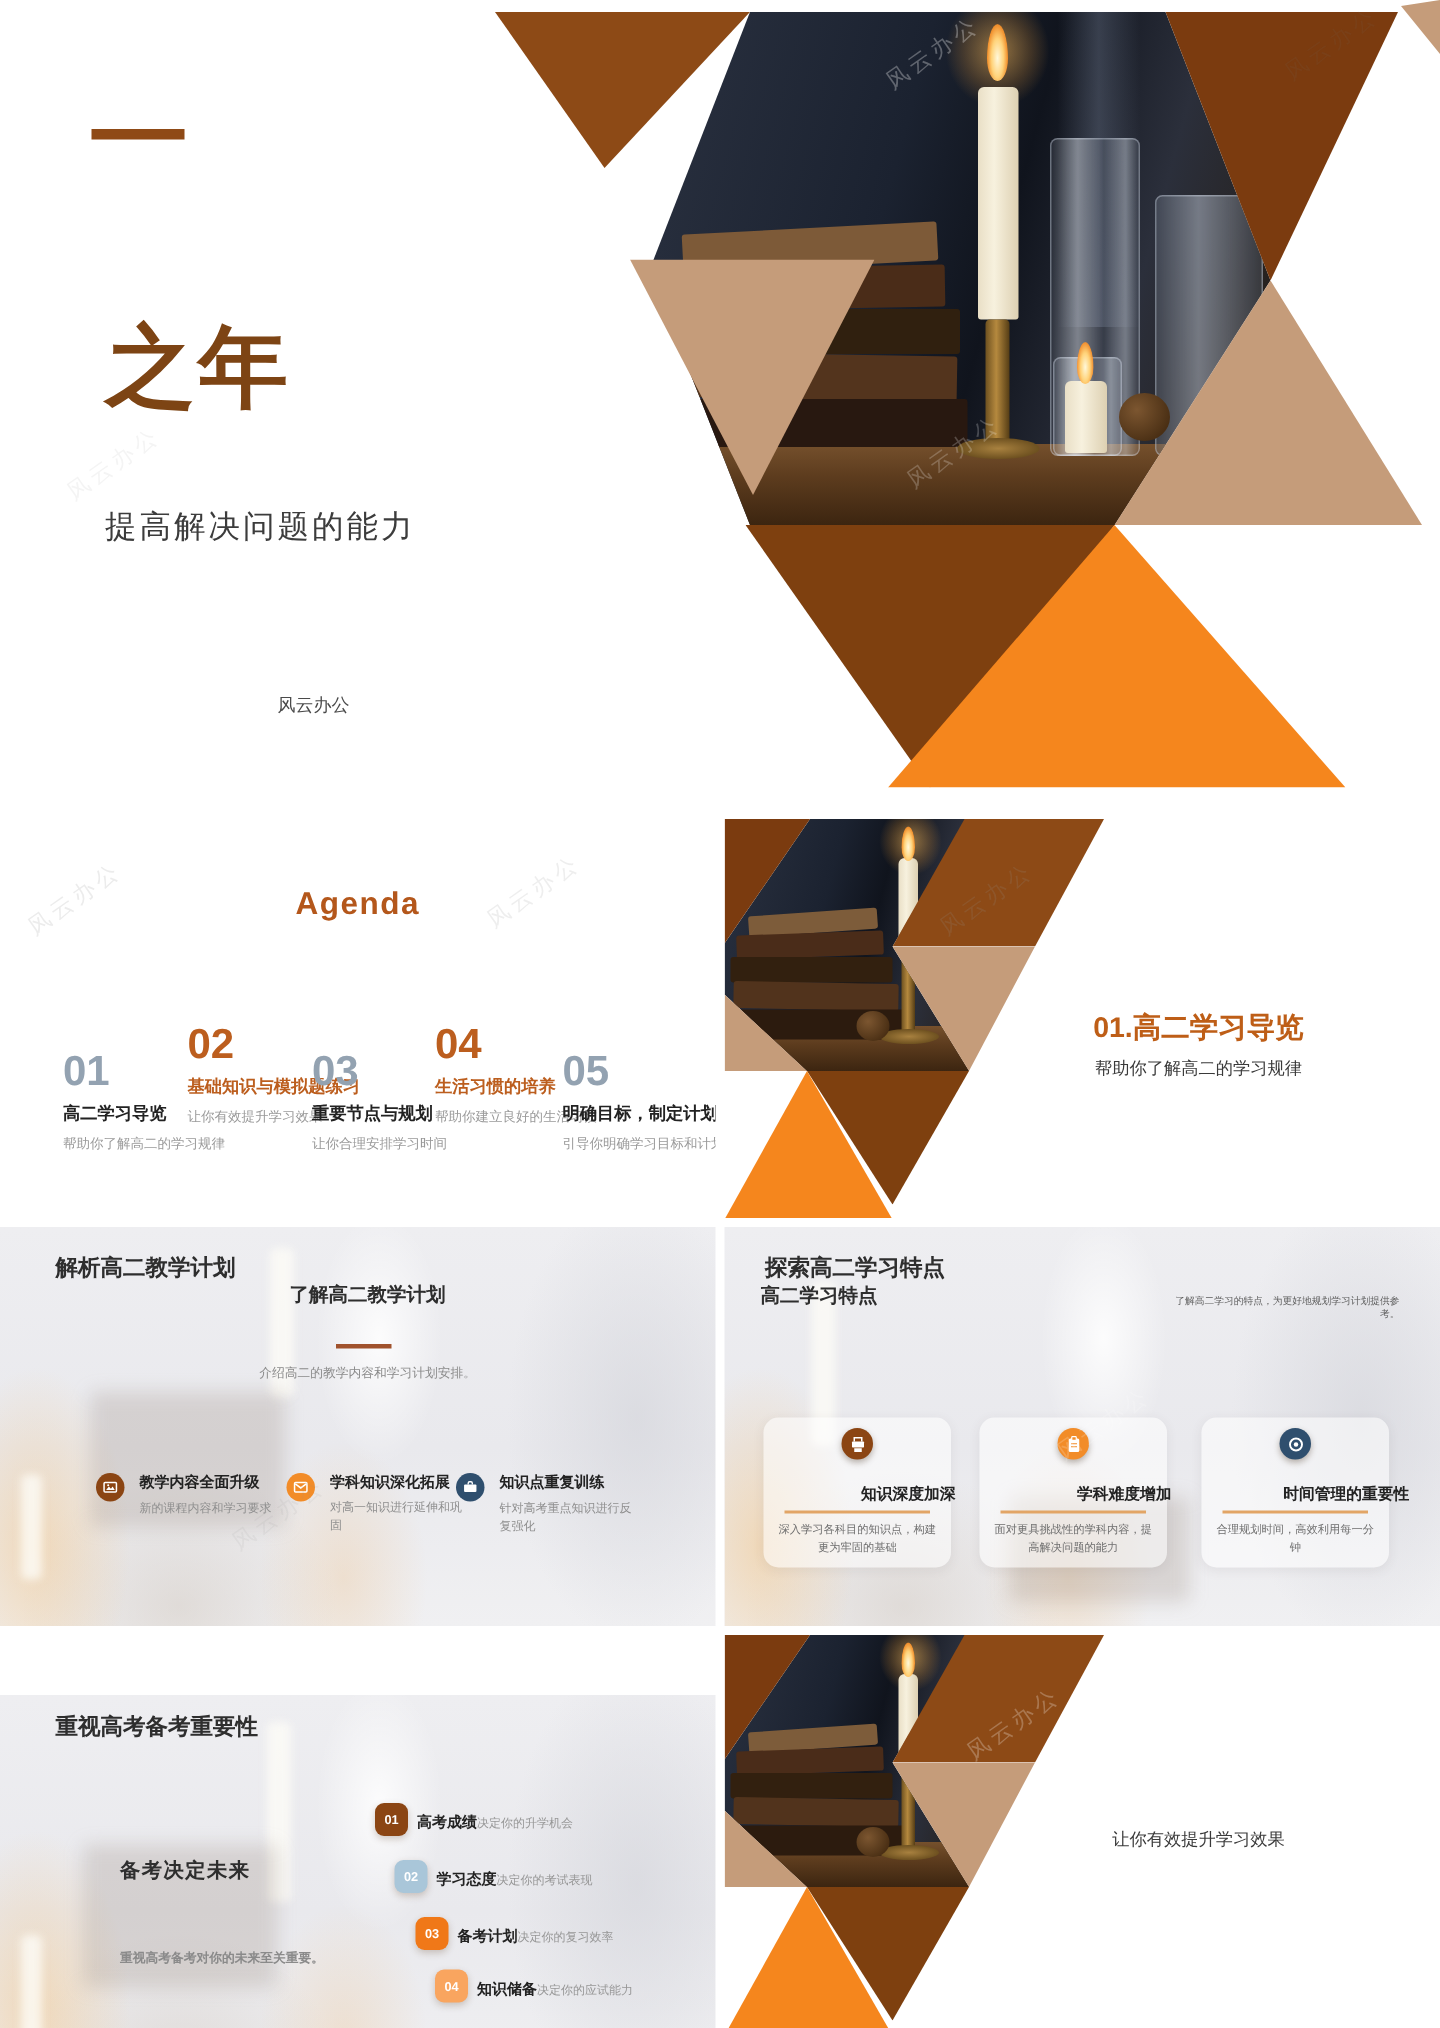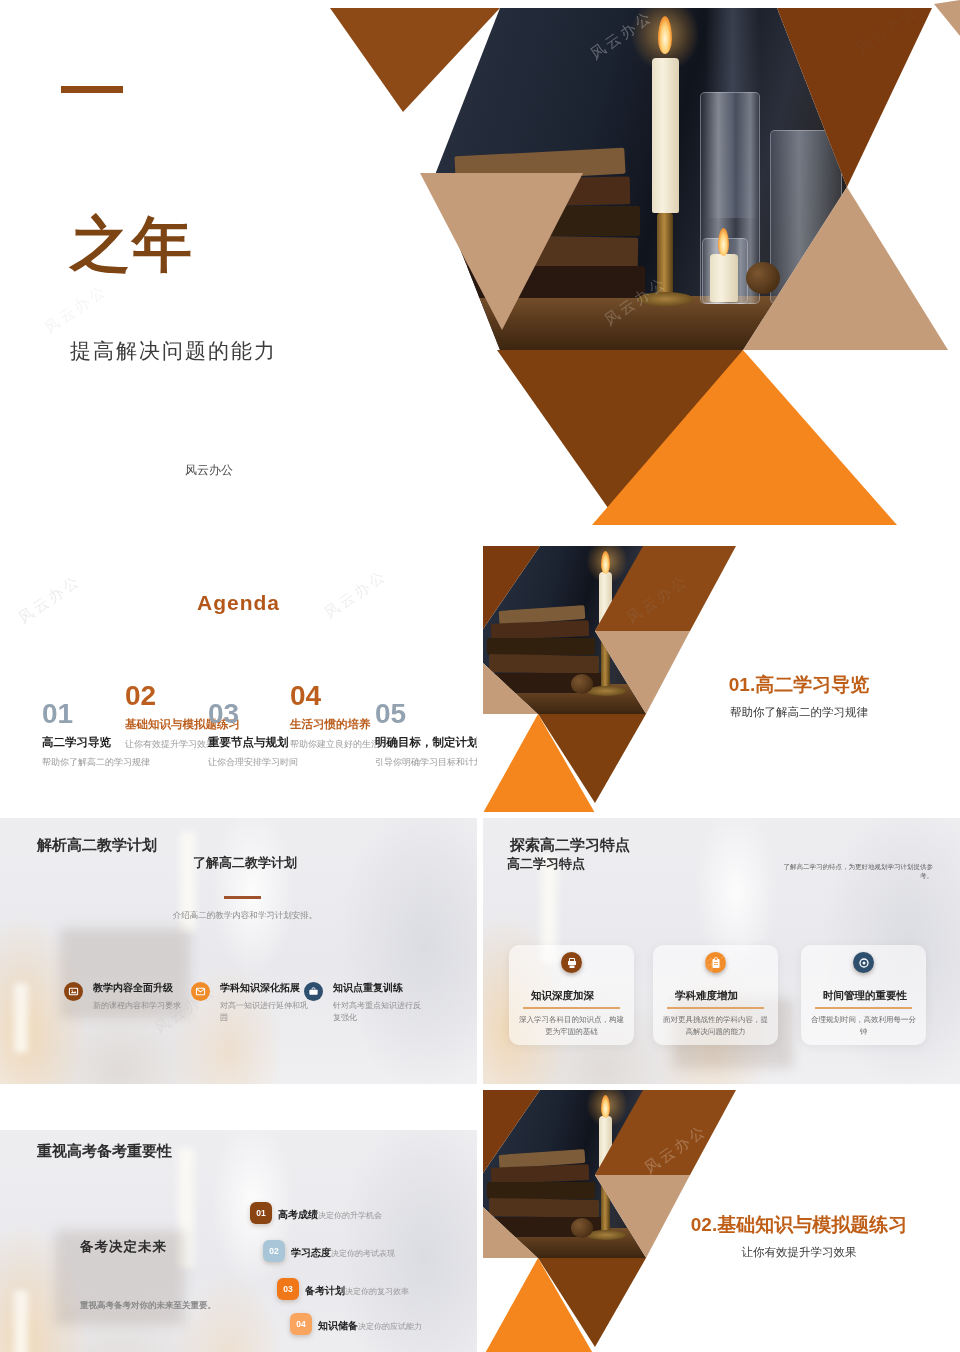--- a/index.html
+++ b/index.html
@@ -72,21 +72,21 @@
   
   .features{left:483px;top:818px;width:477px;height:266px;}
   .feat-title{position:absolute;left:27px;top:18px;font-size:15px;font-weight:800;color:#2e2e2e;}
   .feat-sub{position:absolute;left:24px;top:37px;font-size:13px;font-weight:800;color:#2e2e2e;}
   .feat-note{position:absolute;left:290px;top:45px;width:160px;font-size:6.5px;color:#5d5d5d;text-align:right;}
   .card{position:absolute;top:127px;width:125px;height:100px;background:rgba(255,255,255,.55);border-radius:10px;
         box-shadow:0 2px 8px rgba(80,70,60,.08);}
   .card-circle{position:absolute;left:52px;top:7px;width:21px;height:21px;border-radius:50%;
         display:flex;align-items:center;justify-content:center;box-shadow:0 2px 4px rgba(60,40,20,.35);}
   .card-circle svg{width:12px;height:12px;}
-  .card-title{position:absolute;left:0;top:44px;width:100%;font-size:10.5px;font-weight:700;color:#222;padding-left:22px;}
+  .card-title{position:absolute;left:12px;top:44px;width:100%;text-align:center;font-size:10.5px;font-weight:700;color:#222;padding-left:22px;}
   .card-line{position:absolute;left:14px;right:14px;top:62px;height:1.5px;}
   .card-desc{position:absolute;left:9px;right:9px;top:69px;text-align:center;font-size:7.5px;line-height:1.55;color:#6f6f6f;}
   
   .exam{left:0;top:1090px;width:477px;height:262px;margin-top:40px;}
   .exam-title{position:absolute;left:37px;top:12px;font-size:15px;font-weight:800;color:#2e2e2e;}
   .exam-heading{position:absolute;left:80px;top:108px;font-size:13.5px;font-weight:800;color:#2e2e2e;letter-spacing:1px;}
   .exam-desc{position:absolute;left:80px;top:170px;font-size:8.5px;color:#8a8a8a;font-weight:bold;}
   .ex-item{position:absolute;height:22px;}
   .ex-badge{position:absolute;left:0;top:0;width:22px;height:22px;border-radius:6px;display:flex;align-items:center;justify-content:center;
             font-size:8.5px;font-weight:700;color:#fff;box-shadow:0 2px 5px rgba(90,60,30,.25);}
@@ -343,21 +343,20 @@
       <div class="ph-el ph-glass" style="left:138px;top:36px;width:24px;height:48px;"></div>
       <div class="ph-el" style="left:88px;top:128px;width:22px;height:20px;border-radius:50%;background:radial-gradient(circle at 35% 35%,#7c5630,#4a2f14 75%);"></div>
     </div>
     <div class="tri" style="clip-path: polygon(160px 0px, 253px 0px, 207px 85px, 112px 85px); background: rgb(141, 74, 22);"></div>
     <div class="tri" style="clip-path: polygon(0px 0px, 57px 0px, 0px 83px); background: rgb(123, 59, 15);"></div>
     <div class="tri" style="clip-path: polygon(112px 85px, 207px 85px, 163px 168px); background: rgb(197, 156, 122);"></div>
     <div class="tri" style="clip-path: polygon(0px 117px, 55px 168px, 0px 168px); background: rgb(197, 156, 122);"></div>
     <div class="tri" style="clip-path: polygon(55px 168px, 163px 168px, 112px 257px); background: rgb(126, 64, 15);"></div>
     <div class="tri" style="clip-path: polygon(55px 168px, 112px 267px, 0px 267px); background: rgb(245, 134, 29);"></div>
     <div class="sec-text" style="top:122px;">
-      <div class="sec-title">02.基础知识与模拟题练习</div>
       <div class="sec-sub">让你有效提升学习效果</div>
     </div>
   </section>
 
   <span class="wm" style="left:586px;top:26px;color:rgba(255,255,255,.30);">风云办公</span>
   <span class="wm" style="left:852px;top:20px;color:rgba(120,80,50,.25);">风云办公</span>
   <span class="wm" style="left:600px;top:292px;color:rgba(255,255,255,.22);">风云办公</span>
   <span class="wm" style="left:40px;top:300px;color:rgba(150,150,150,.10);">风云办公</span>
   <span class="wm" style="left:14px;top:590px;color:rgba(150,150,150,.18);">风云办公</span>
   <span class="wm" style="left:320px;top:585px;color:rgba(150,150,150,.16);">风云办公</span>

